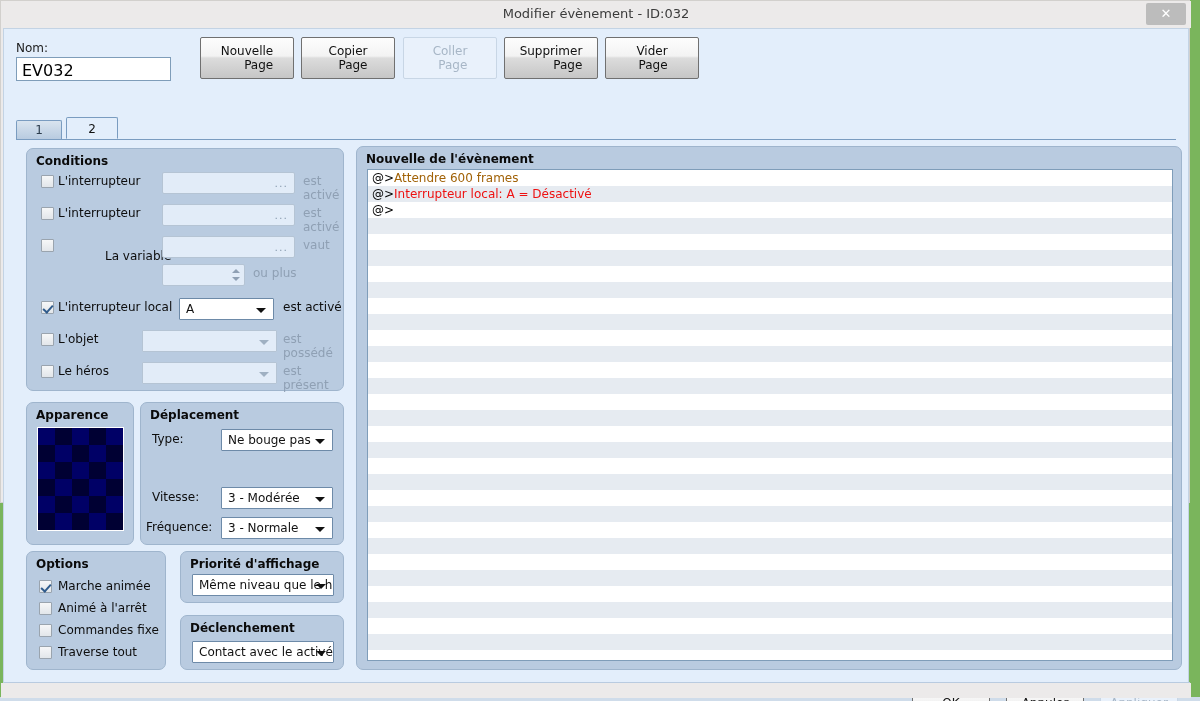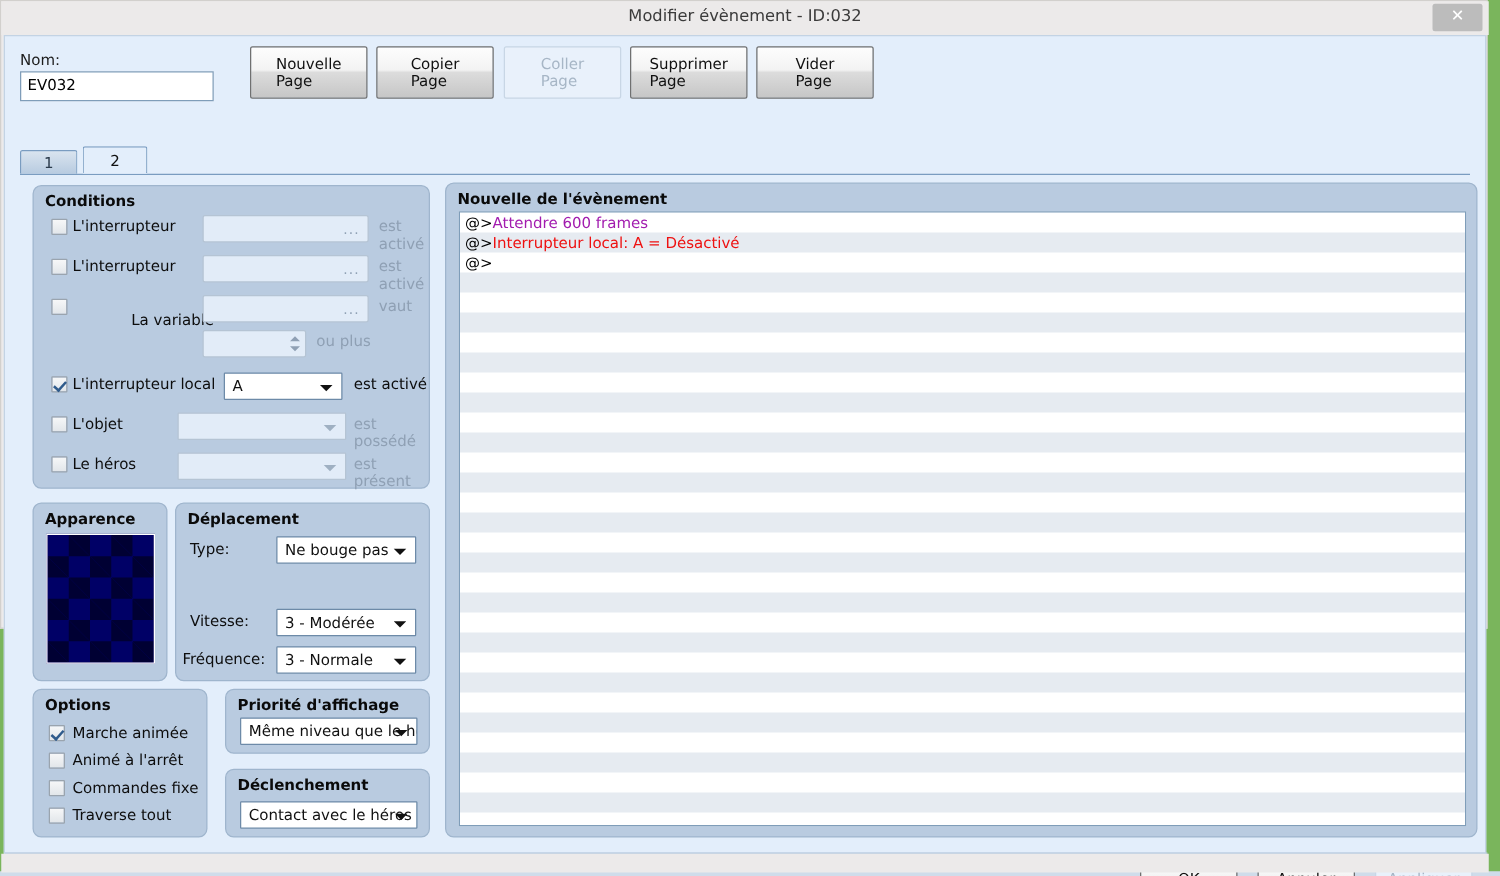--- a/index.html
+++ b/index.html
@@ -39,31 +39,31 @@
     position:absolute;left:2px;top:27px;width:1186px;height:655px;
     background:#e3eefb;
     border:1px solid #c3d3e4;
     box-sizing:border-box;
   }
   
   .nomlabel{position:absolute;left:12px;top:12px;font-size:12px;color:#1c1c1c;}
   .nominput{
     position:absolute;left:12px;top:28px;width:155px;height:24px;
     background:#ffffff;border:1px solid #7f9db9;
-    box-sizing:border-box;font-size:12px;color:#000;
+    box-sizing:border-box;font-size:16px;color:#000;
     padding:3px 5px;
     font-family:"DejaVu Sans","Liberation Sans",sans-serif;
   }
   .pgbtn{
     position:absolute;top:8px;width:94px;height:42px;
     background:linear-gradient(to bottom,#fdfdfd 0%,#f3f3f3 45%,#dcdcdc 50%,#c6c6c6 100%);
     border:1px solid #707070;border-radius:2px;
     font-size:12px;color:#111;line-height:14px;
     display:flex;align-items:center;justify-content:center;
-    text-align:left;cursor:pointer;box-sizing:border-box;
+    text-align:right;cursor:pointer;box-sizing:border-box;
     font-family:"DejaVu Sans","Liberation Sans",sans-serif;
   }
   .pgbtn span{display:block;}
   .pgbtn.disabled{
     background:#e9f1fb;border:1px solid #c8d6e5;color:#a7b6c6;cursor:default;
   }
   
   .tabstrip{position:absolute;left:12px;top:88px;width:1160px;height:23px;}
   .tab{
     position:absolute;top:0;height:22px;line-height:22px;
@@ -383,29 +383,29 @@
       <div class="legend">Priorité d'affichage</div>
       <div class="ddl" style="left:11px;top:22px;width:142px;">
         <span>Même niveau que le héros</span>
         <span class="arw"></span>
       </div>
     </div>
 
     <div class="group" id="g-declench">
       <div class="legend">Déclenchement</div>
       <div class="ddl" style="left:11px;top:25px;width:142px;">
-        <span>Contact avec le héros</span>
+        <span>Contact avec le activé</span>
         <span class="arw"></span>
       </div>
     </div>
 
     <div class="group" id="g-cmds">
       <div class="legend">Nouvelle de l'évènement</div>
       <div class="cmdlist" id="cmdlist">
-          <div class="cmdrow"><span class="at">@&gt;</span><span style="color: #a21caf;">Attendre 600 frames</span></div>
+          <div class="cmdrow"><span class="at">@&gt;</span><span style="color: #a16207;">Attendre 600 frames</span></div>
           <div class="cmdrow alt"><span class="at">@&gt;</span><span style="color: rgb(238, 17, 17);">Interrupteur local: A = Désactivé</span></div>
           <div class="cmdrow"><span class="at">@&gt;</span><span style="color: rgb(0, 0, 0);"></span></div>
           <div class="cmdrow alt">&nbsp;</div>
           <div class="cmdrow">&nbsp;</div>
           <div class="cmdrow alt">&nbsp;</div>
           <div class="cmdrow">&nbsp;</div>
           <div class="cmdrow alt">&nbsp;</div>
           <div class="cmdrow">&nbsp;</div>
           <div class="cmdrow alt">&nbsp;</div>
           <div class="cmdrow">&nbsp;</div>

